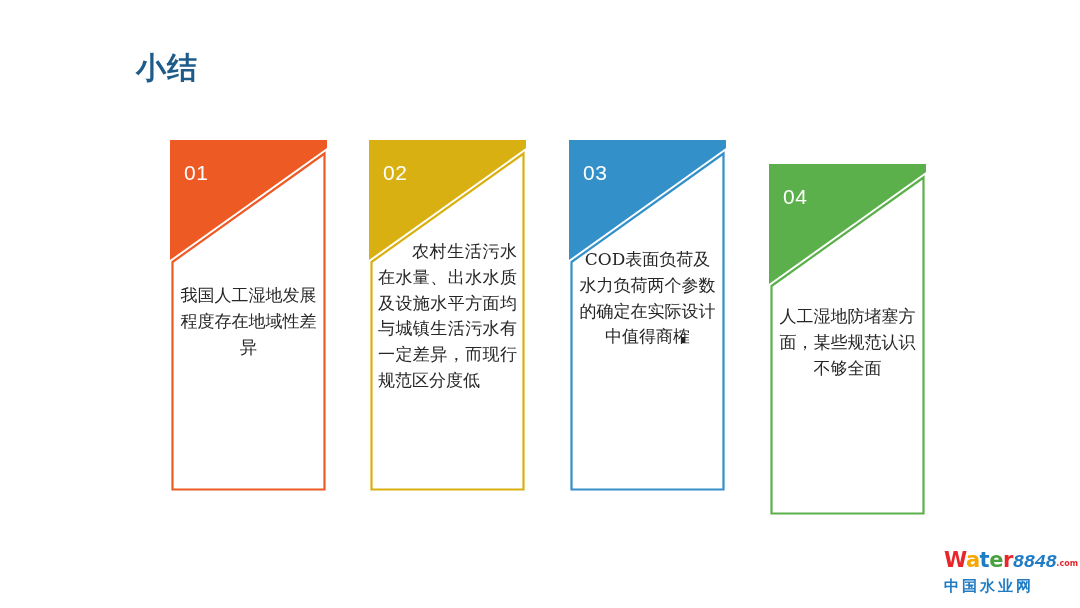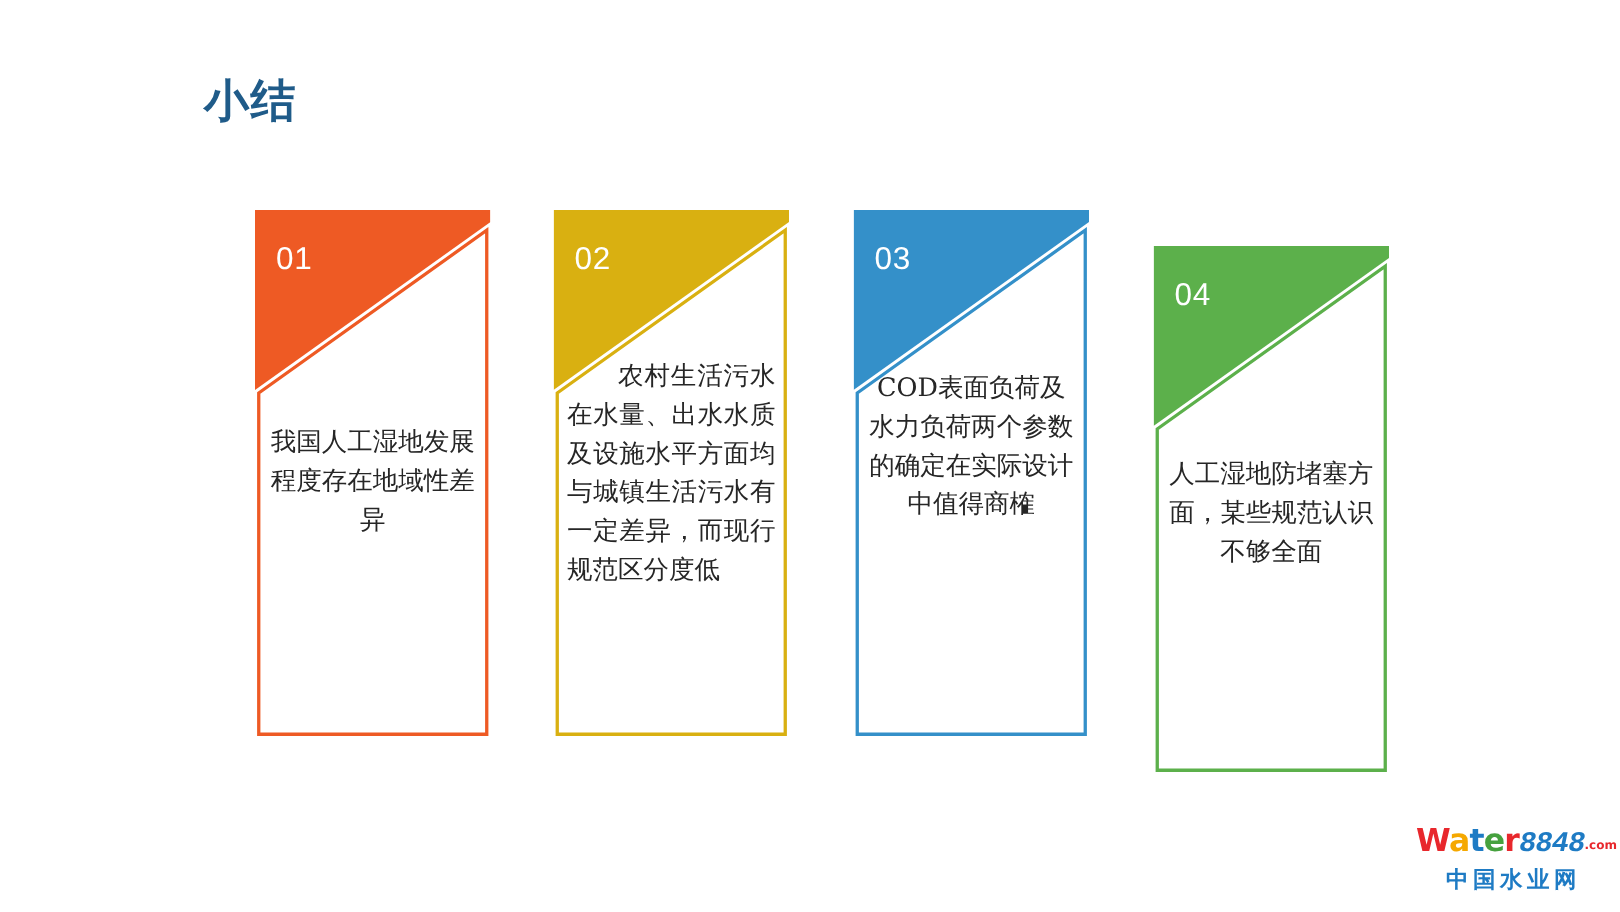--- a/index.html
+++ b/index.html
@@ -142,21 +142,20 @@
   }
   .logo-cn {
     color: #1E7BC4;
     font-family: "DejaVu Sans", sans-serif;
     font-weight: bold;
     font-size: 15px;
     line-height: 20px;
     letter-spacing: 3px;
     white-space: nowrap;
     margin-top: 1px;
-    margin-left: 20px;
   }
 </style>
 </head>
 <body>
 
 <div class="slide">
 
   <div class="slide-title">小结</div>
 
   <div class="cards">

